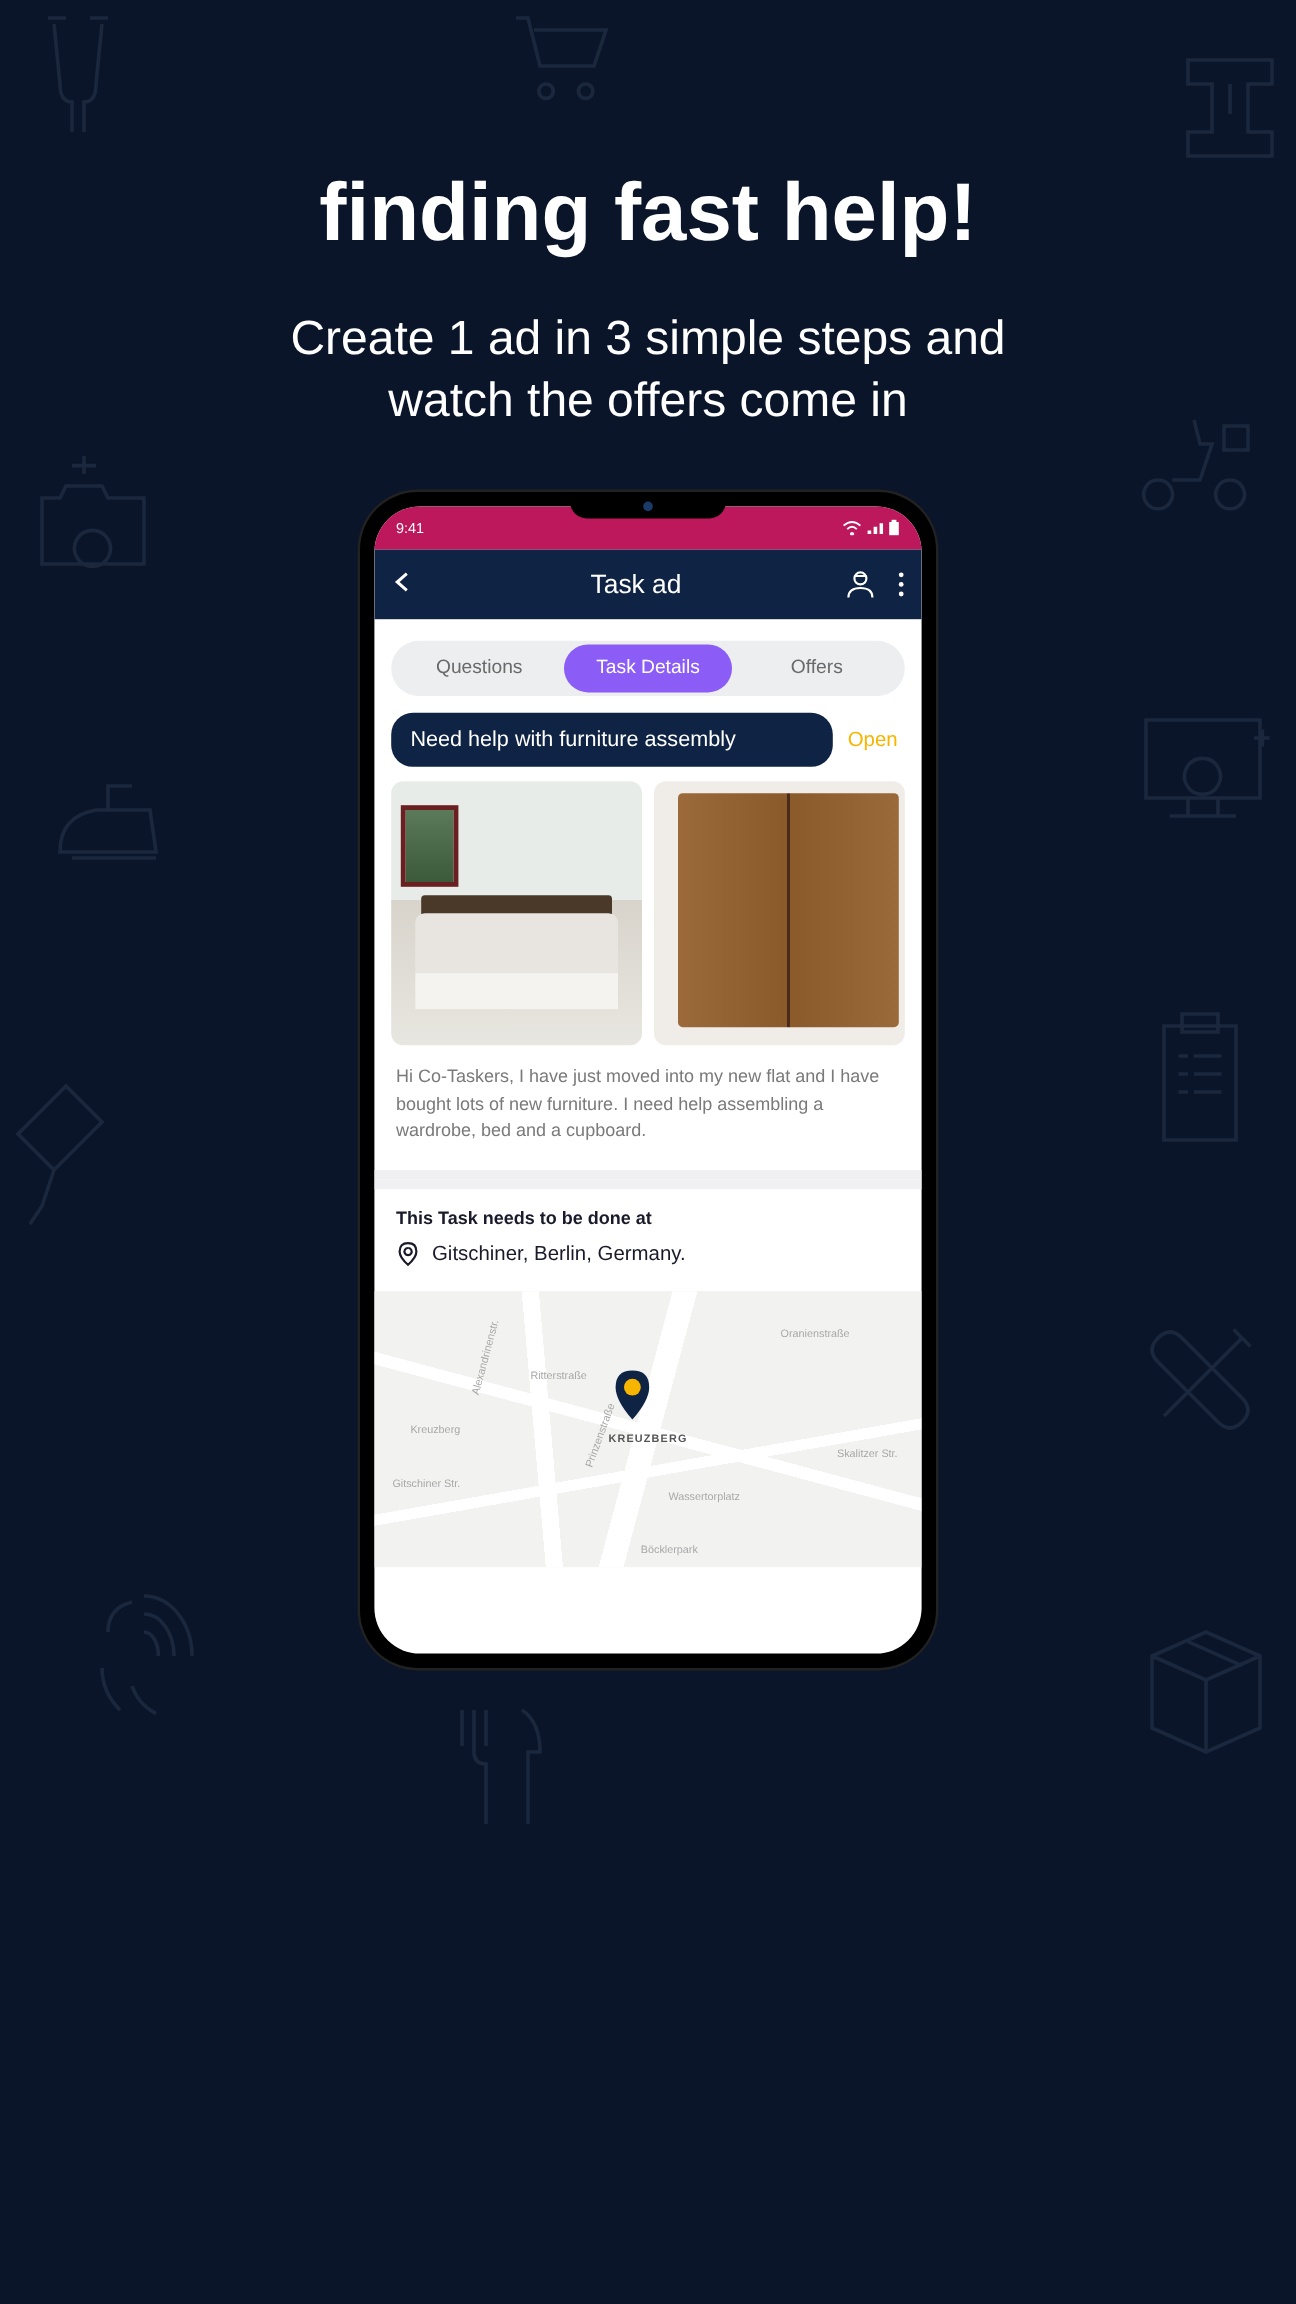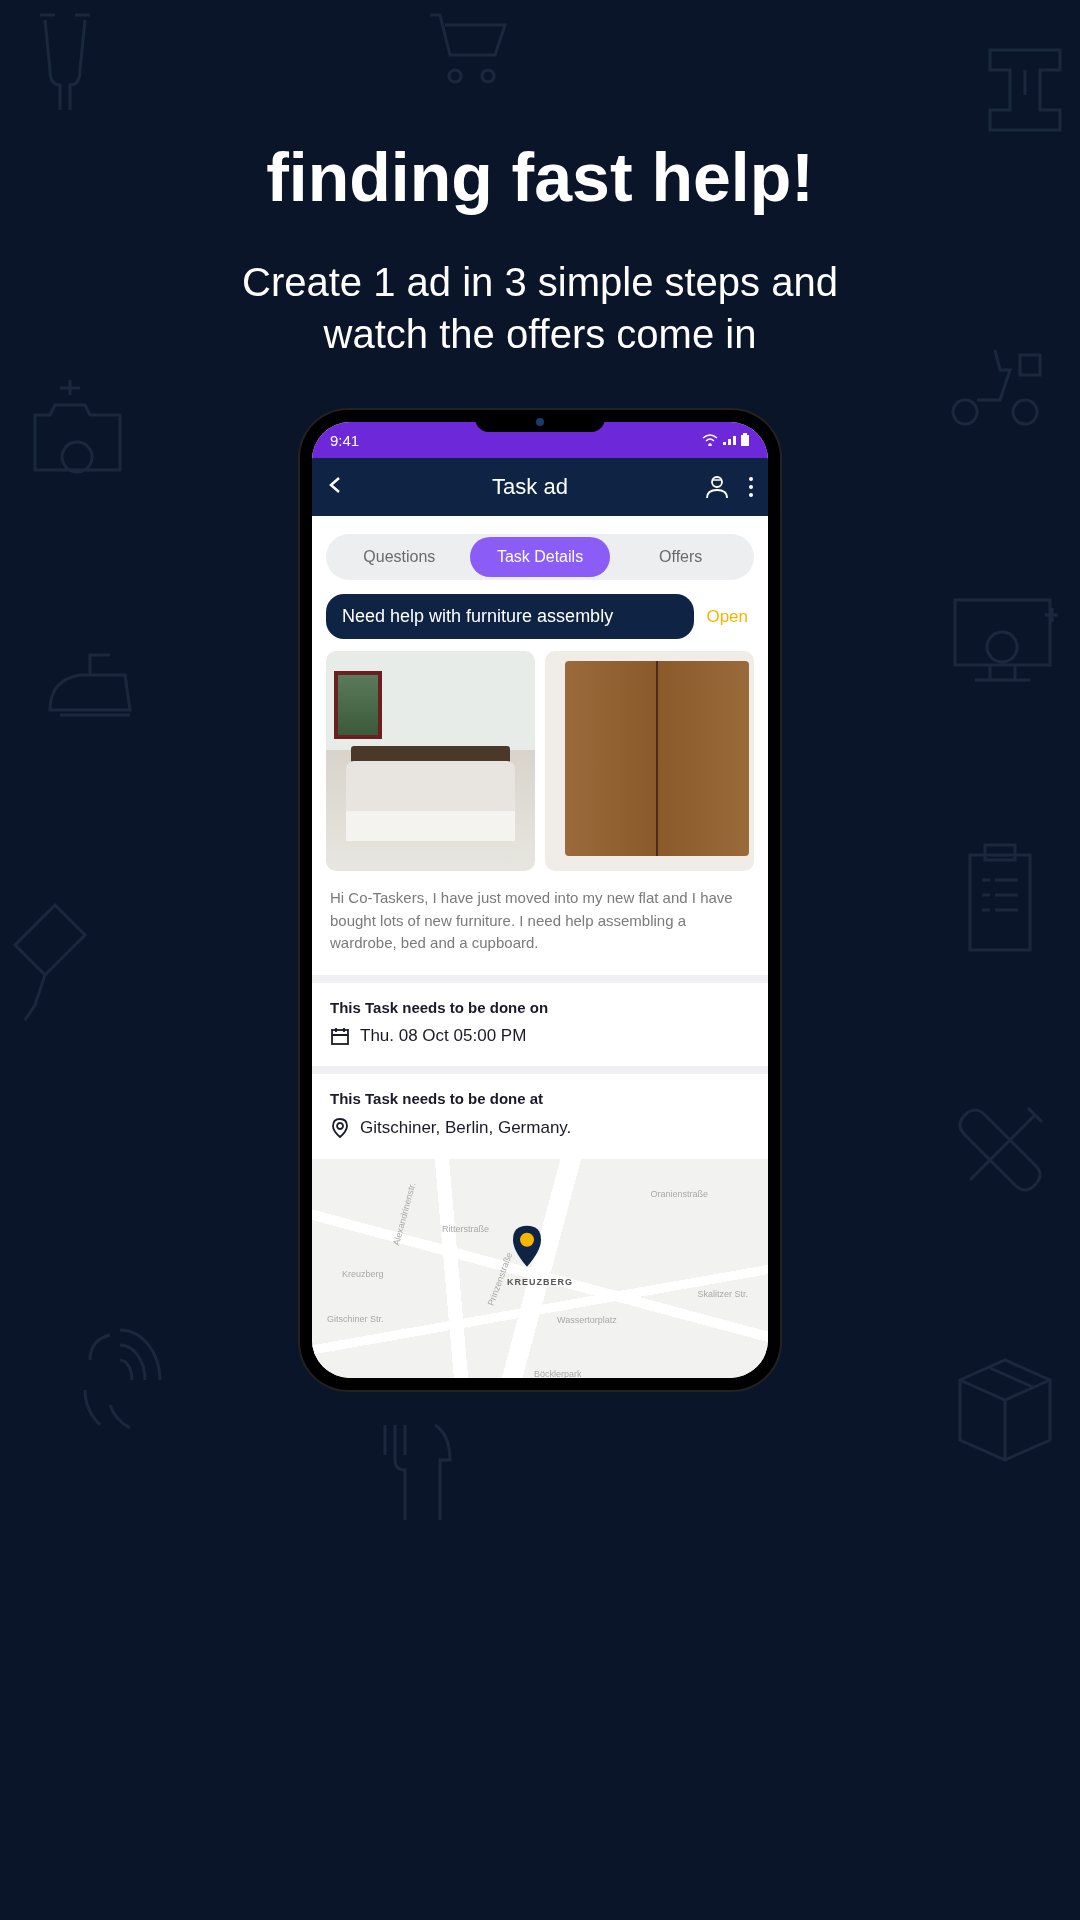--- a/index.html
+++ b/index.html
@@ -71,27 +71,27 @@
   top: 8px;
   left: 50%;
   transform: translateX(-50%);
   width: 8px;
   height: 8px;
   background: #1a3a6a;
   border-radius: 50%;
 }
 .statusbar {
   height: 36px;
-  background: #6d28d9;
+  background: #be185d;
   display: flex;
   justify-content: space-between;
   align-items: center;
   padding: 0 18px;
   color: #fff;
-  font-size: 15px;
+  font-size: 12px;
 }
 .status-right { display: flex; gap: 4px; align-items: center; }
 .navbar {
   height: 58px;
   background: #0f2344;
   display: flex;
   align-items: center;
   padding: 0 14px;
   color: #fff;
   position: relative;
@@ -311,48 +311,38 @@
     </div>
 
     <div class="images">
       <div class="img-box bedroom"></div>
       <div class="img-box wardrobe"></div>
     </div>
 
     <div class="desc">Hi Co-Taskers, I have just moved into my new flat and I have bought lots of new furniture. I need help assembling a wardrobe, bed and a cupboard.</div>
 
     <div class="divider"></div>
-    <div class="section">
-      <div class="section-label">This Task needs to be done on</div>
-      <div class="section-row">
-        <svg width="20" height="20">
-            <rect x="2" y="4" width="16" height="14" stroke="#1a1a2a" stroke-width="1.8" fill="none"></rect>
-            <path d="M2 9 L18 9 M6 2 L6 6 M14 2 L14 6" stroke="#1a1a2a" stroke-width="1.8"></path>
-          </svg>
-        <span>Thu. 08 Oct 05:00 PM</span>
-      </div>
-    </div>
 
     <div class="divider"></div>
     <div class="section">
       <div class="section-label">This Task needs to be done at</div>
       <div class="section-row">
         <svg width="20" height="22">
             <path d="M10 2 Q17 2 17 9 Q17 14 10 20 Q3 14 3 9 Q3 2 10 2 M10 6 a3 3 0 1 0 0.1 0" stroke="#1a1a2a" stroke-width="1.8" fill="none"></path>
           </svg>
         <span>Gitschiner, Berlin, Germany.</span>
       </div>
     </div>
 
     <div class="map">
       <div class="map-roads"></div>
       <span class="map-label" style="left:15px;top:155px">Gitschiner Str.</span>
       <span class="map-label" style="right:20px;top:130px">Skalitzer Str.</span>
       <span class="map-label" style="right:60px;top:30px">Oranienstraße</span>
-      <span class="map-label" style="left:245px;top:156px">Wassertorplatz</span>
+      <span class="map-label" style="left:245px;top:166px">Wassertorplatz</span>
       <span class="map-label" style="left:222px;bottom:10px">Böcklerpark</span>
       <span class="map-label" style="left:60px;top:50px;transform:rotate(-75deg)">Alexandrinenstr.</span>
       <span class="map-label" style="left:130px;top:65px">Ritterstraße</span>
       <span class="map-label" style="left:160px;top:115px;transform:rotate(-70deg)">Prinzenstraße</span>
       <span class="map-label" style="left:30px;top:110px">Kreuzberg</span>
       <div class="map-pin">
         <svg width="40" height="50">
             <path d="M20 3 Q34 3 34 17 Q34 28 20 44 Q6 28 6 17 Q6 3 20 3" fill="#0f2344"></path>
             <circle cx="20" cy="17" r="7" fill="#f7b500"></circle>
           </svg>

